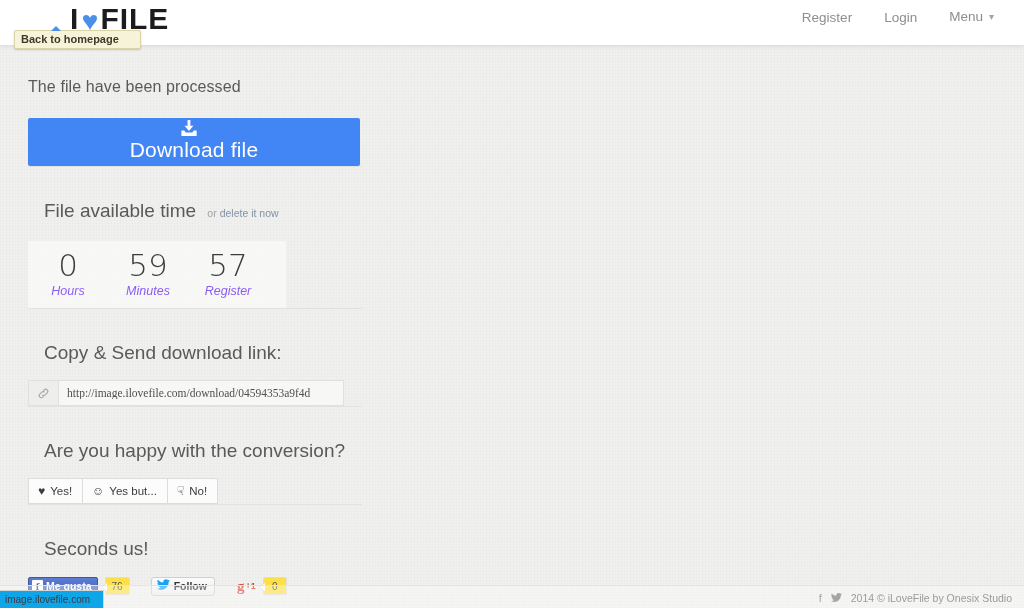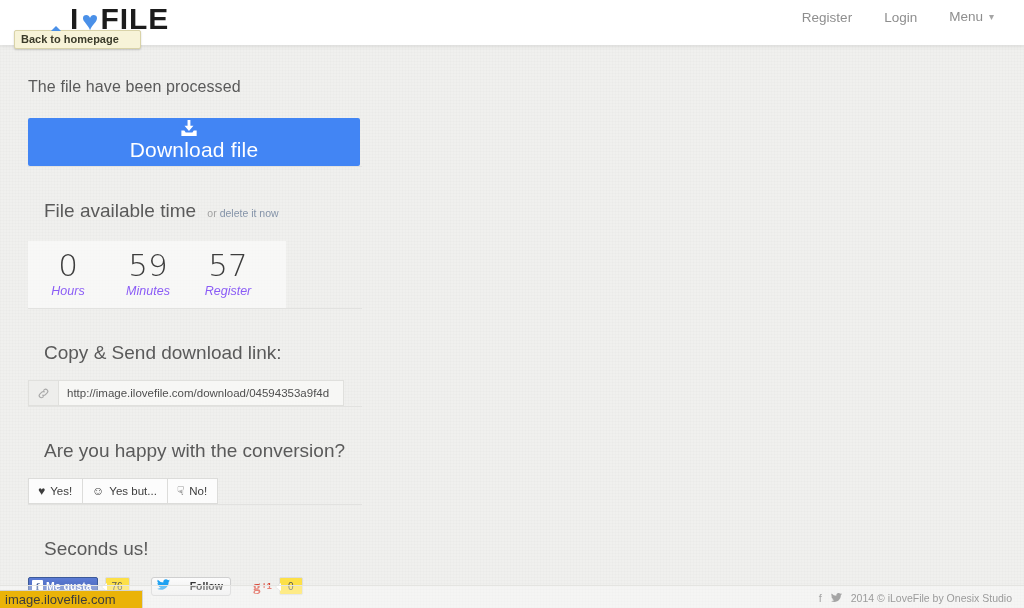--- a/index.html
+++ b/index.html
@@ -223,21 +223,21 @@
     color: #a8a8a8;
     font-size: 12px;
   }
   .link-field {
     flex: 1;
     background: #f7f7f5;
     border: 1px solid #e0e0dd;
     font-size: 11.5px;
     color: #4f4f4f;
     padding: 0 8px;
-    font-family: Liberation Sans, sans-serif;
+    font-family: Liberation Serif, serif;
     outline: none;
     height: 26px;
     line-height: 24px;
   }
 
   
   .btn-group {
     display: flex;
     margin-top: 13px;
   }
@@ -326,21 +326,21 @@
     content: "";
     position: absolute;
     left: -4px; top: 5px;
     border-top: 4px solid transparent;
     border-bottom: 4px solid transparent;
     border-right: 5px solid #fff;
   }
   .tw-btn {
     display: flex;
     align-items: center;
-    gap: 20px;
+    gap: 4px;
     margin-left: 21px;
     background: linear-gradient(#fcfcfc, #ececec);
     border: 1px solid #cfcfcf;
     border-radius: 3px;
     font-size: 10.5px;
     font-weight: bold;
     color: #333;
     padding: 0 7px 0 5px;
     height: 19px;
     line-height: 19px;
@@ -391,27 +391,27 @@
   .footer-icon {
     font-size: 11px;
     color: #a5a5a5;
     cursor: pointer;
   }
 
   .status-bar {
     position: absolute;
     left: 0;
     bottom: 0;
-    background: #eab308;
+    background: #0ea5e9;
     border: 1px solid #d5d5d2;
     border-left: none;
     border-bottom: none;
-    font-size: 13px;
+    font-size: 10px;
     color: #3c3c3c;
-    padding: 2px 26px 2px 5px;
+    padding: 2px 13px 2px 5px;
     line-height: 13px;
     z-index: 70;
     font-family: "Liberation Sans", sans-serif;
   }
 </style>
 </head>
 <body>
 
 <div class="site-header">
 

